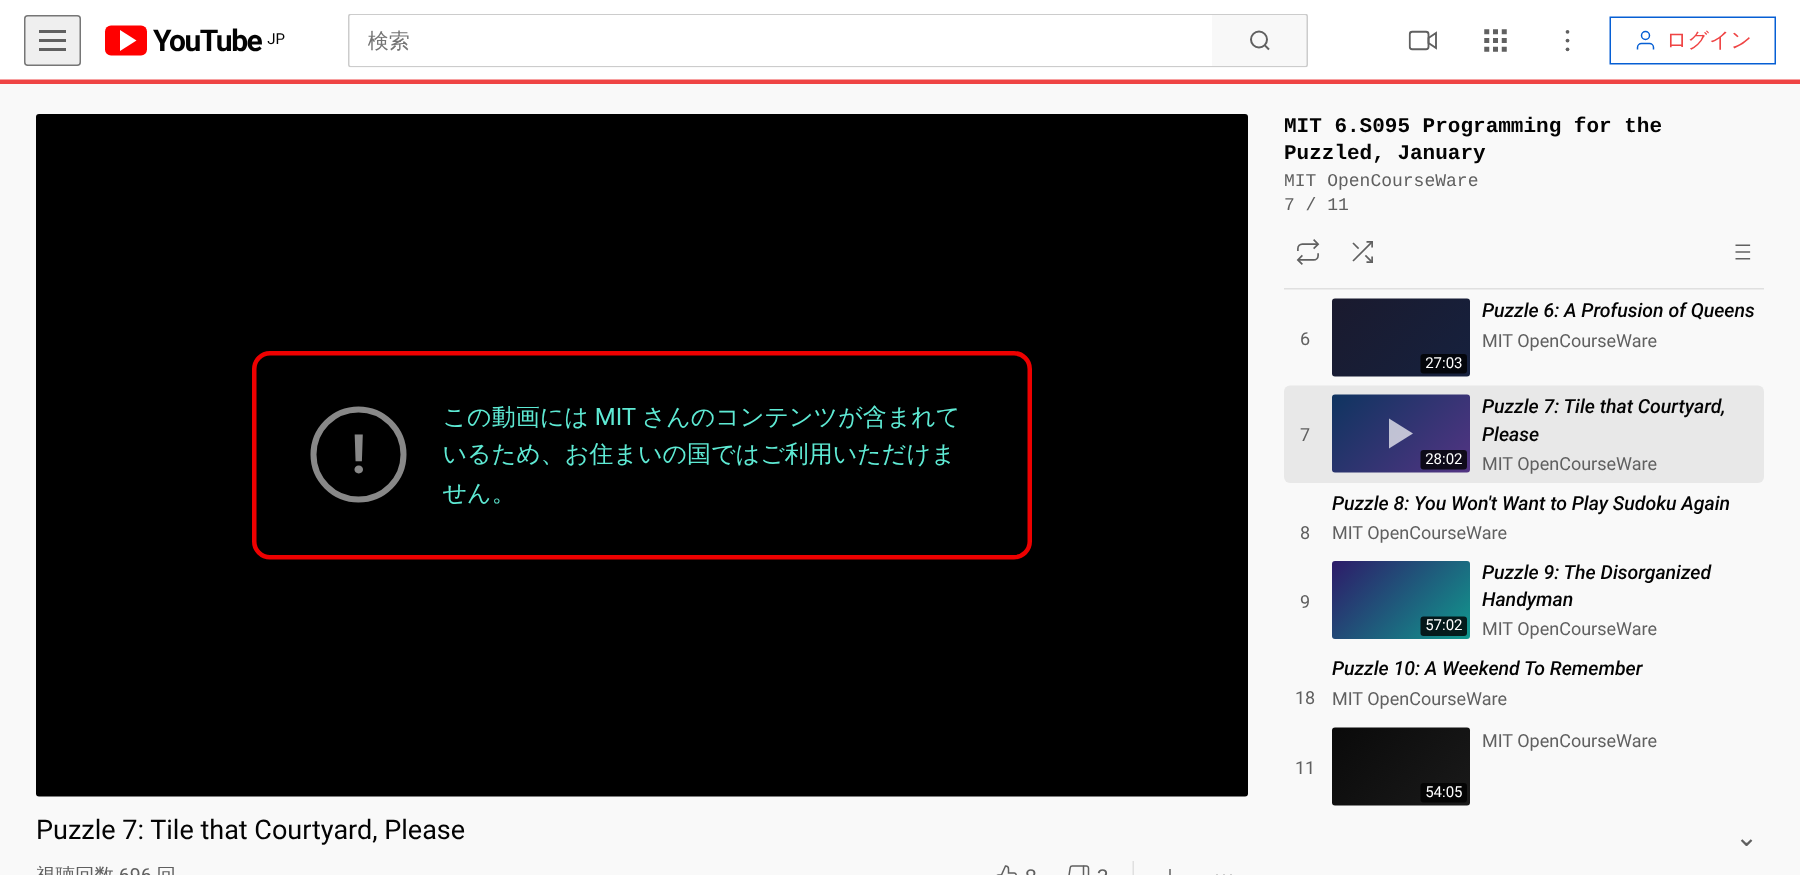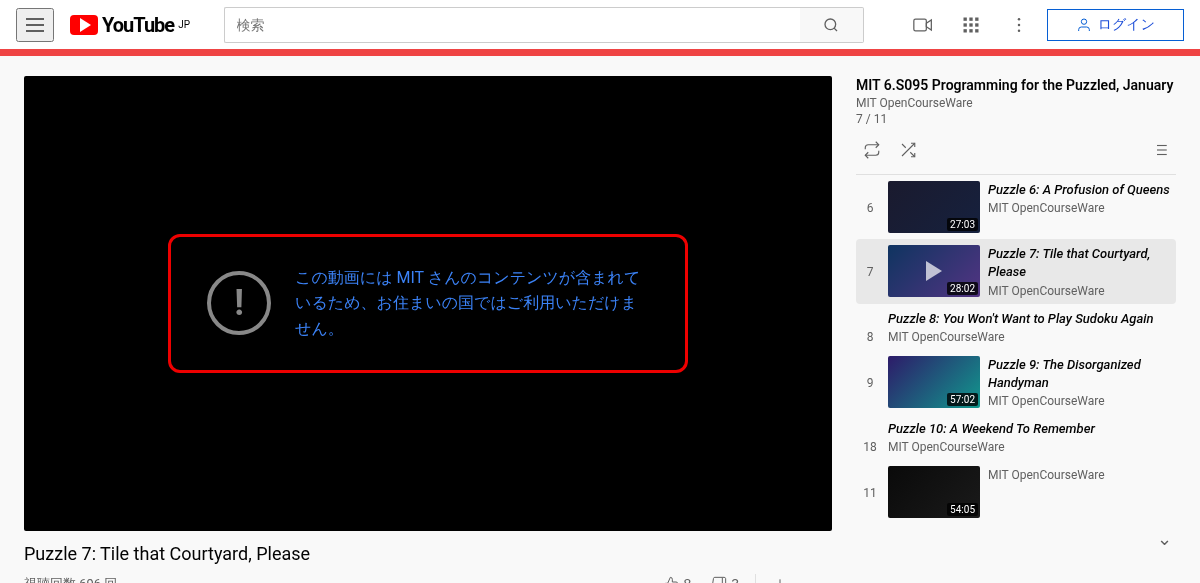--- a/index.html
+++ b/index.html
@@ -2,38 +2,38 @@
 <html><head>
   <meta charset="utf-8">
   <style>
     * { margin: 0; padding: 0; box-sizing: border-box; }
     body { font-family: 'Roboto', Arial, sans-serif; background: #f9f9f9; font-size: 14px; color: #030303; overflow-x: hidden; }
 
     
     #header {
       display: flex; align-items: center; height: 56px;
       background: #fff; padding: 0 16px;
-      border-bottom: 7px solid #ef4444;
+      border-bottom: 3px solid #ef4444;
       position: sticky; top: 0; z-index: 100; gap: 28px;
     }
     .header-left { display: flex; align-items: center; gap: 16px; }
     .hamburger { display: flex; flex-direction: column; gap: 4px; cursor: pointer; padding: 8px; }
     .hamburger span { width: 18px; height: 2px; background: #606060; display: block; }
     .logo { display: flex; align-items: center; gap: 4px; text-decoration: none; }
     .logo-icon { width: 28px; height: 20px; background: #ff0000; border-radius: 4px; display: flex; align-items: center; justify-content: center; }
     .logo-play { width: 0; height: 0; border-top: 7px solid transparent; border-bottom: 7px solid transparent; border-left: 11px solid #fff; margin-left: 2px; }
     .logo-text { font-size: 20px; font-weight: 700; color: #030303; letter-spacing: -1px; }
     .logo-jp { font-size: 10px; color: #030303; vertical-align: super; }
     .header-center { flex: 1; display: flex; justify-content: flex-start; align-items: center; max-width: 640px; margin: 0 auto; }
     .search-box { display: flex; width: 100%; }
     .search-input { flex: 1; height: 36px; border: 1px solid #ccc; border-right: none; border-radius: 2px 0 0 2px; padding: 0 12px; font-size: 14px; color: #333; outline: none; }
     .search-btn { width: 64px; height: 36px; background: #f8f8f8; border: 1px solid #ccc; border-left: none; border-radius: 0 2px 2px 0; cursor: pointer; display: flex; align-items: center; justify-content: center; }
     .header-right { display: flex; align-items: center; gap: 8px; margin-left: auto; }
     .icon-btn { width: 40px; height: 40px; display: flex; align-items: center; justify-content: center; border: none; background: none; cursor: pointer; border-radius: 50%; }
-    .login-btn { color: #1d4ed8; border: 1px solid #065fd4; padding: 6px 28px; border-radius: 0; background: none; font-size: 14px; cursor: pointer; display: flex; align-items: center; gap: 6px; }
+    .login-btn { color: #ef4444; border: 1px solid #065fd4; padding: 6px 15px; border-radius: 0; background: none; font-size: 14px; cursor: pointer; display: flex; align-items: center; gap: 6px; }
 
     
     #main { display: flex; max-width: 1200px; margin: 0 auto; padding: 20px 24px; gap: 24px; }
 
     
     #video-section { flex: 1; min-width: 0; }
 
     .video-container {
       width: 100%; background: #000; position: relative;
       aspect-ratio: 16/9; border-radius: 2px; overflow: hidden;
@@ -44,32 +44,32 @@
       padding: 28px 36px;
       display: flex; align-items: center; gap: 24px;
       max-width: 520px;
     }
     .error-icon {
       width: 64px; height: 64px; border: 4px solid #888; border-radius: 50%;
       display: flex; align-items: center; justify-content: center;
       flex-shrink: 0;
     }
     .error-icon span { font-size: 36px; color: #888; font-weight: 700; }
-    .error-text { color: #3b82f6; font-size: 16px; line-height: 1.6; }
+    .error-text { color: #5eead4; font-size: 16px; line-height: 1.6; }
 
     .video-title { font-size: 18px; font-weight: 400; margin: 12px 0 6px; color: #030303; }
     .video-meta { display: flex; align-items: center; justify-content: space-between; padding-bottom: 8px; border-bottom: 1px solid #e0e0e0; }
     .view-count { color: #606060; font-size: 13px; }
     .video-actions { display: flex; align-items: center; gap: 4px; }
     .action-btn { display: flex; align-items: center; gap: 4px; background: none; border: none; cursor: pointer; color: #606060; font-size: 14px; padding: 6px 8px; border-radius: 2px; }
     .action-divider { width: 1px; height: 20px; background: #e0e0e0; margin: 0 4px; }
 
     
     #sidebar { width: 320px; flex-shrink: 0; }
-    .playlist-header { margin-bottom: 8px; }
+    .playlist-header { margin-bottom: 8px; font-family: Liberation Mono, monospace; }
     .playlist-title { font-size: 14px; font-weight: 600; color: #030303; line-height: 1.3; }
     .playlist-channel { font-size: 12px; color: #606060; margin-top: 2px; }
     .playlist-progress { font-size: 12px; color: #606060; margin-top: 2px; }
     .playlist-controls { display: flex; align-items: center; gap: 4px; margin-top: 8px; padding-bottom: 8px; border-bottom: 1px solid #e0e0e0; }
     .playlist-ctrl-btn { background: none; border: none; cursor: pointer; width: 32px; height: 32px; display: flex; align-items: center; justify-content: center; color: #606060; border-radius: 50%; }
     .add-btn { margin-left: auto; }
 
     .playlist-items { display: flex; flex-direction: column; gap: 0; overflow-y: auto; max-height: 420px; }
     .playlist-item { display: flex; align-items: flex-start; gap: 8px; padding: 6px 4px; cursor: pointer; border-radius: 4px; }
     .playlist-item.active { background: #e8e8e8; }

